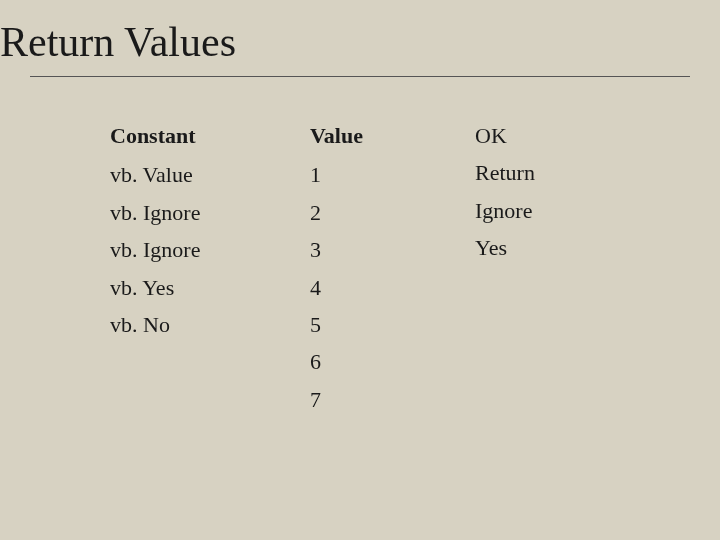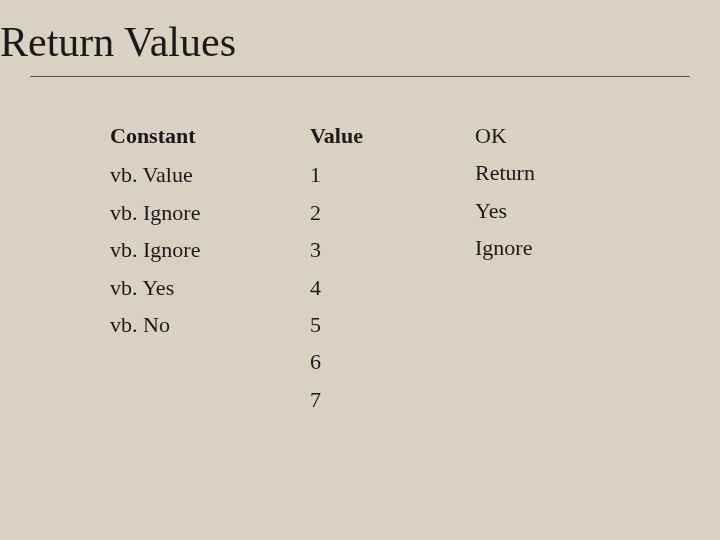--- a/index.html
+++ b/index.html
@@ -57,16 +57,16 @@
     <div class="cell">2</div>
     <div class="cell">3</div>
     <div class="cell">4</div>
     <div class="cell">5</div>
     <div class="cell">6</div>
     <div class="cell">7</div>
   </div>
   <div class="col col-description">
     <div class="cell">OK</div>
     <div class="cell">Return</div>
+    <div class="cell">Ignore</div>
     <div class="cell">Yes</div>
-    <div class="cell">Ignore</div>
   </div>
 </div>
 
 </body></html>

